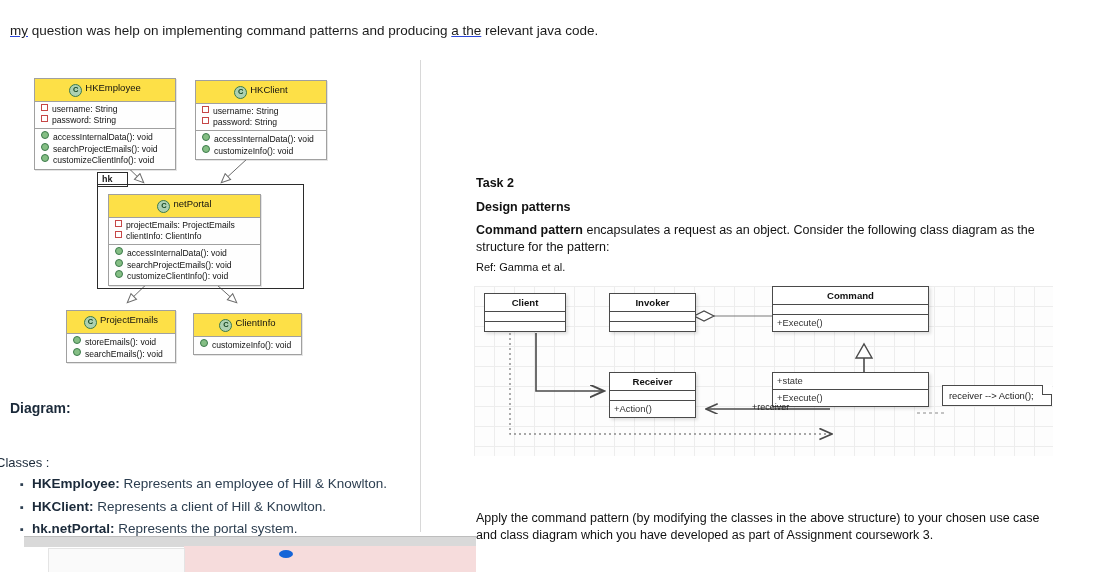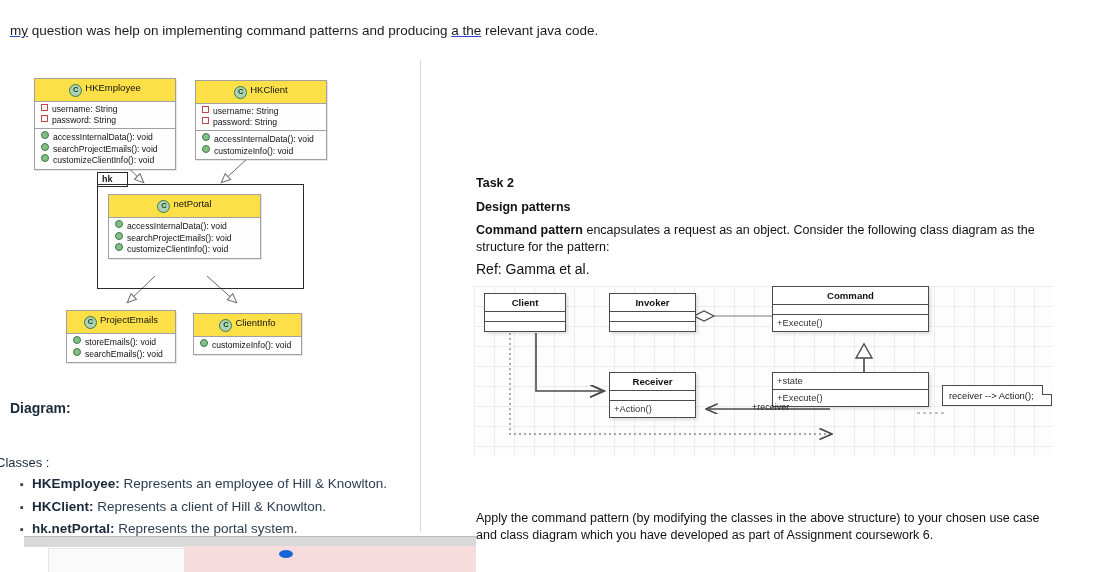--- a/index.html
+++ b/index.html
@@ -25,21 +25,21 @@
   .mth::before{content:"";display:inline-block;width:6px;height:6px;border-radius:50%;background:#84BE84;border:1px solid #3c7a4b;margin-right:4px;vertical-align:1px;}
   .pkg{position:absolute;border:1.6px solid #2b2b2b;background:transparent;}
   .pkgtab{position:absolute;border:1.6px solid #2b2b2b;background:#fff;font-size:9px;font-weight:bold;
     padding:0 14px 1px 4px;line-height:12px;}
 
   
   .rtext{position:absolute;left:476px;font-family:"Liberation Sans",sans-serif;color:#111;}
   .r-task{top:176px;font-size:12.5px;font-weight:bold;}
   .r-design{top:200px;font-size:12.5px;font-weight:bold;}
   .r-cmd{top:222px;width:580px;font-size:12.5px;line-height:17px;}
-  .r-ref{top:261px;font-size:14px;}
+  .r-ref{top:261px;font-size:11px;}
   .r-apply{top:510px;width:580px;font-size:12.5px;line-height:17px;}
 
   .gridwrap{position:absolute;left:474px;top:286px;width:579px;height:170px;
     background-color:#fdfdfd;
     background-image:linear-gradient(to right,#ededed 1px,transparent 1px),
                      linear-gradient(to bottom,#ededed 1px,transparent 1px);
     background-size:20px 20px;}
   .ubox{position:absolute;background:#fff;border:1.3px solid #4a4a4a;box-shadow:2px 2px 3px rgba(0,0,0,.12);}
   .ubox .t{text-align:center;font-weight:bold;font-size:9.6px;padding:3px 4px;border-bottom:1.3px solid #4a4a4a;color:#111;}
   .ubox .c{font-size:9.4px;padding:2px 4px 3px 4px;border-bottom:1.3px solid #4a4a4a;color:#333;min-height:9px;}
@@ -122,20 +122,24 @@
   <div class="pkgtab" style="left:97px;top:172px;">
     <span>hk</span>
   </div>
   <div class="pkg" style="left:97px;top:184px;width:205px;height:103px;"></div>
 
   <div class="pbox" style="left:108px;top:194px;width:151px;">
     <div class="hdr">
       <span class="cbadge">C</span><span>netPortal</span>
     </div>
     <div class="sec">
+      <div class="row fld">projectEmails: ProjectEmails</div>
+      <div class="row fld">clientInfo: ClientInfo</div>
+    </div>
+    <div class="sec">
       <div class="row mth">accessInternalData(): void</div>
       <div class="row mth">searchProjectEmails(): void</div>
       <div class="row mth">customizeClientInfo(): void</div>
     </div>
   </div>
 
   <div class="pbox" style="left:66px;top:310px;width:108px;">
     <div class="hdr">
       <span class="cbadge">C</span><span>ProjectEmails</span>
     </div>
@@ -231,13 +235,13 @@
   </div>
 
   <div class="lbl" style="left:278px;top:116px;">+receiver</div>
 
   <div class="note" style="left:468px;top:99px;width:96px;">
     <span>receiver --&gt; Action();</span>
     <span class="fold"></span>
   </div>
 </div>
 
-<div class="rtext r-apply">Apply the command pattern (by modifying the classes in the above structure) to your chosen use case and class diagram which you have developed as part of Assignment coursework 6.</div>
+<div class="rtext r-apply">Apply the command pattern (by modifying the classes in the above structure) to your chosen use case and class diagram which you have developed as part of Assignment coursework 3.</div>
 
 </body></html>

